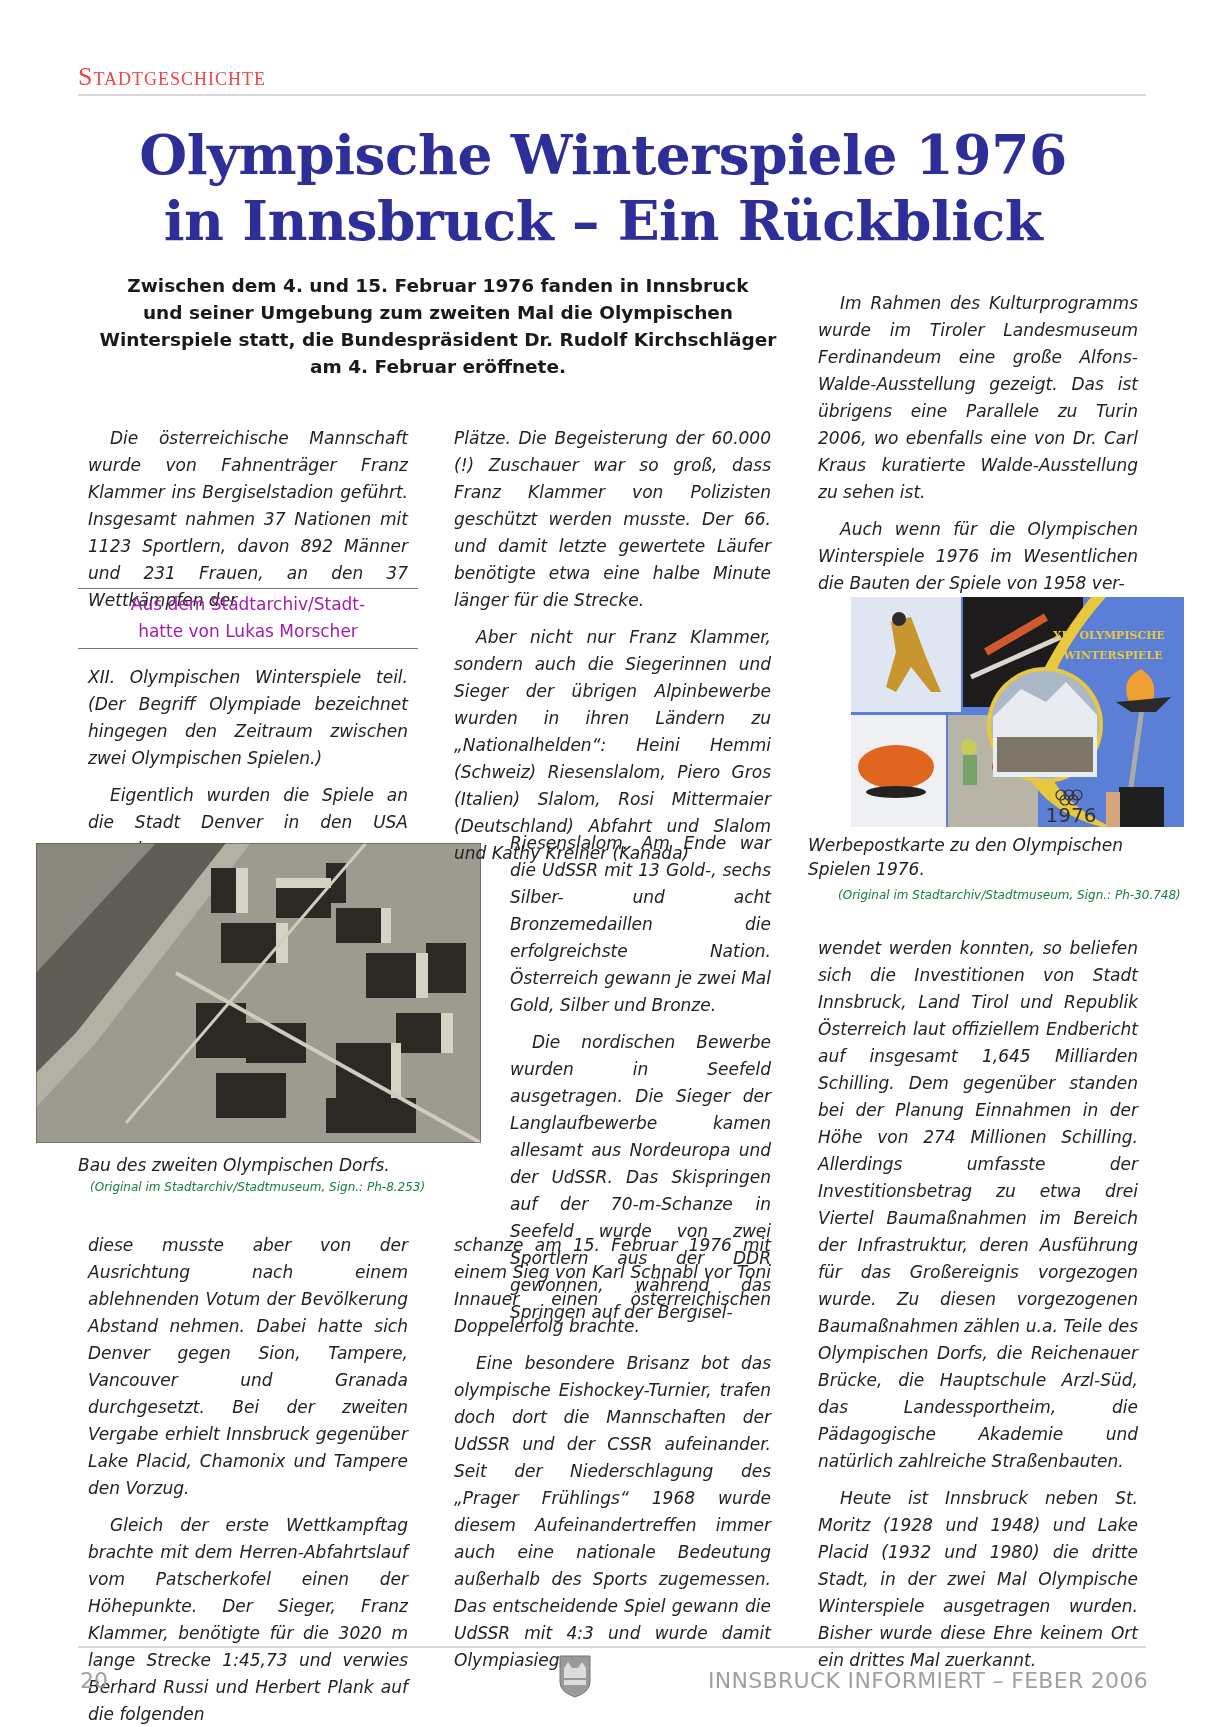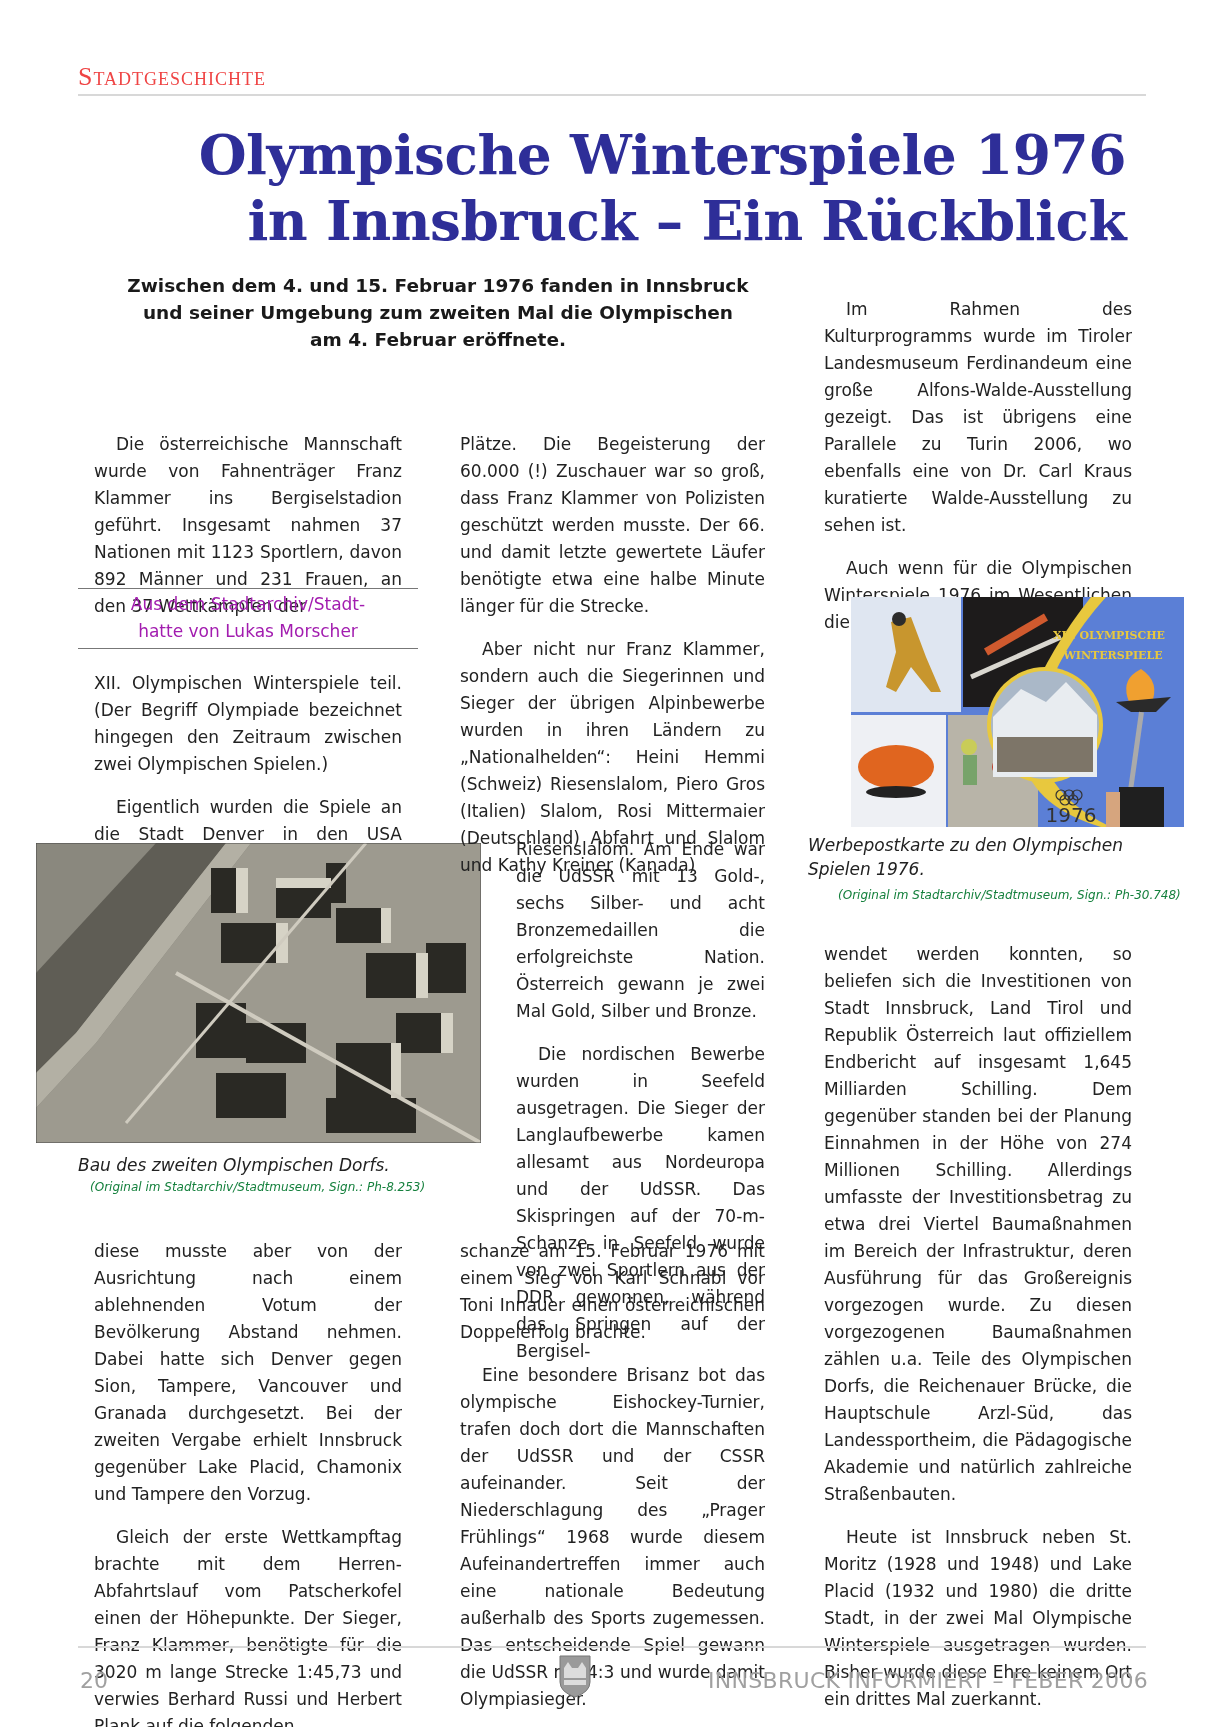--- a/index.html
+++ b/index.html
@@ -4,29 +4,29 @@
 <style>
   html, body { margin: 0; padding: 0; background: #ffffff; }
   body { width: 1206px; height: 1727px; position: relative; overflow: hidden;
          font-family: "DejaVu Sans", sans-serif; color: #1e1e1e; }
   .abs { position: absolute; }
 
   
   .kicker { left: 78px; top: 62px; font-family: "Liberation Serif", serif; font-size: 26px;
             color: #ef4444; letter-spacing: 1px; font-variant: small-caps; }
   .rule { left: 78px; width: 1068px; height: 2px; background: #d8d8d8; }
-  .title { left: 80px; width: 1046px; top: 122px; text-align: right;
+  .title { left: 80px; width: 1046px; top: 122px; text-align: center;
            font-family: "DejaVu Serif", serif; font-weight: bold; font-size: 55px;
            line-height: 66px; color: #2e2e98; letter-spacing: -0.5px; }
   .lead { left: 78px; width: 720px; top: 272px; text-align: center; font-weight: bold;
           font-size: 18.5px; line-height: 27px; color: #1a1a1a; }
 
   
   .col { font-size: 17px; line-height: 27px; text-align: justify; color: #222; }
-  .col p { margin: 16px; text-indent: 22px; }
+  .col p { margin: 10px; text-indent: 22px; font-style: italic; }
   .col p.noind { text-indent: 0; }
   .c1 { left: 78px; width: 340px; }
   .c2 { left: 444px; width: 337px; }
   .c3 { left: 808px; width: 340px; }
 
   .byline { left: 78px; width: 340px; top: 588px; border-top: 1.5px solid #777;
             border-bottom: 1.5px solid #777; text-align: center; font-size: 17px;
             line-height: 27px; padding: 2px 0 3px; color: #a21caf; }
 
   
@@ -51,20 +51,21 @@
 <div class="abs rule" style="top:94px;"></div>
 
 <div class="abs title">
   <div>Olympische Winterspiele 1976</div>
   <div>in Innsbruck – Ein Rückblick</div>
 </div>
 
 <div class="abs lead">
   <div>Zwischen dem 4. und 15. Februar 1976 fanden in Innsbruck</div>
   <div>und seiner Umgebung zum zweiten Mal die Olympischen</div>
+  <div>Winterspiele statt, die Bundespräsident Dr. Rudolf Kirchschläger</div>
   <div>am 4. Februar eröffnete.</div>
 </div>
 
 <div class="abs col c1" style="top:415px;">
   <p>Die österreichische Mannschaft wurde von Fahnenträger Franz Klammer ins Bergiselstadion geführt. Insgesamt nahmen 37 Nationen mit 1123 Sportlern, davon 892 Männer und 231 Frauen, an den 37 Wettkämpfen der</p>
 </div>
 <div class="abs byline">
   <div>Aus dem Stadtarchiv/Stadt-</div>
   <div>hatte von Lukas Morscher</div>
 </div>

